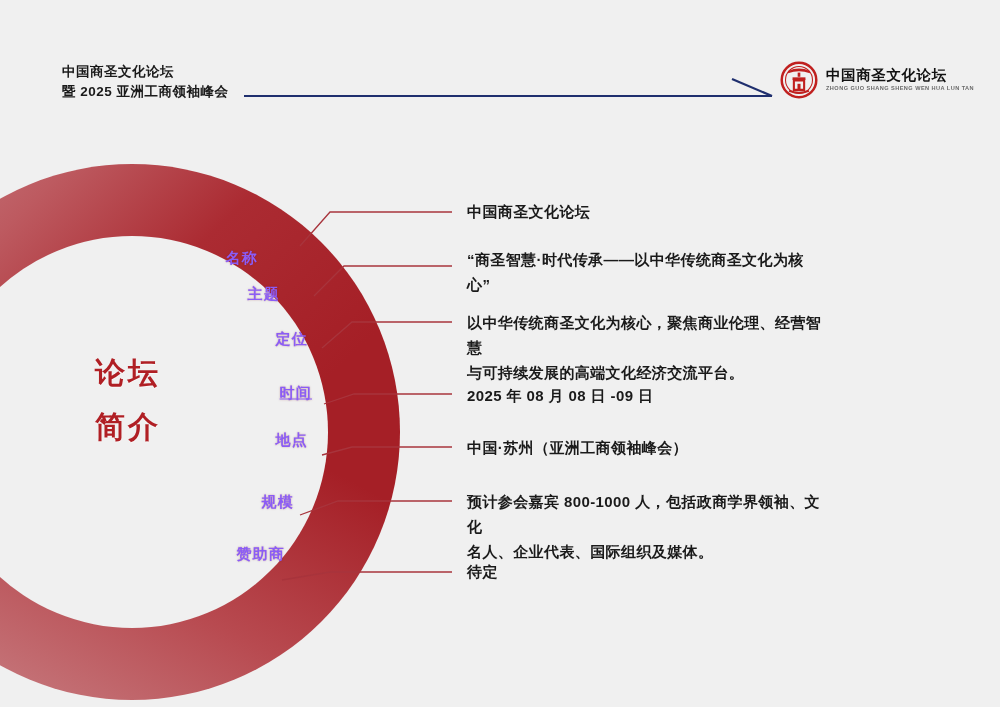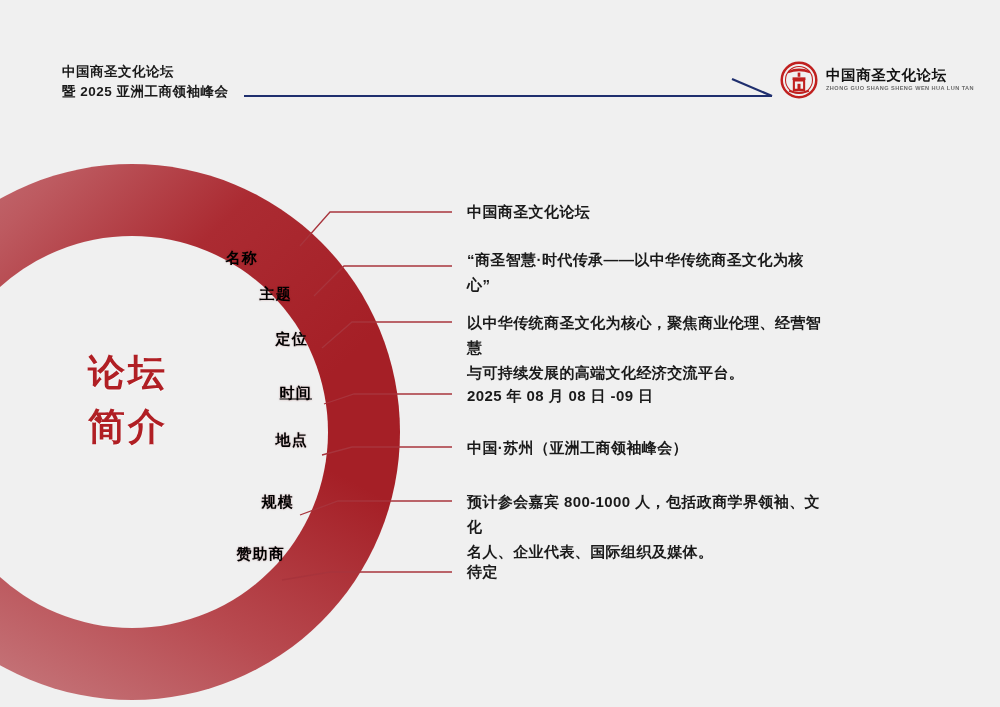--- a/index.html
+++ b/index.html
@@ -23,30 +23,30 @@
   .logo-row { display: flex; align-items: center; height: 44px; margin-bottom: 4px; }
   .logo-mark { width: 38px; height: 38px; flex: 0 0 38px; margin-right: 8px; }
   .logo-txt { display: flex; flex-direction: column; justify-content: center; }
   .logo-cn { font-size: 14.5px; font-weight: 700; color: #121212; letter-spacing: .6px; line-height: 17px; white-space: nowrap; }
   .logo-py { font-size: 5.6px; font-weight: 700; color: #6a6a6a; letter-spacing: .45px; line-height: 9px; white-space: nowrap; }
 
   
   .donut { position: absolute; left: -168px; top: 132px; width: 600px; height: 600px; }
 
   .ring-label {
-    position: absolute; color: #000000; font-size: 15px; font-weight: 700;
+    position: absolute; color: #8b5cf6; font-size: 15px; font-weight: 700;
     letter-spacing: 1.2px; white-space: nowrap; text-align: right;
     transform: translate(-100%, -50%);
     text-shadow: 0 0 2px rgba(120,18,22,.35);
   }
   .center-text {
     position: absolute; left: 128px; top: 400px;
     transform: translate(-50%, -50%);
     text-align: center; color: #b01f24;
-    font-size: 37px; font-weight: 700; line-height: 54px;
+    font-size: 30px; font-weight: 700; line-height: 54px;
     letter-spacing: 3px; white-space: pre;
     text-shadow: 0 1px 1px rgba(255,255,255,.6);
   }
 
   
   .leaders { position: absolute; left: 0; top: 0; width: 1000px; height: 707px; pointer-events: none; }
 
   
   .item { position: absolute; left: 467px; }
   .item-note { color: #d23b3b; font-size: 12.5px; font-weight: 500; line-height: 18px; margin-bottom: 2px; letter-spacing: .3px; }
@@ -103,21 +103,21 @@
       </mask>
     </defs>
     <g mask="url(#ringMask)">
       <rect x="0" y="0" width="600" height="320" fill="url(#ringGrad)"></rect>
       <rect x="0" y="300" width="600" height="300" fill="url(#ringGrad2)"></rect>
     </g>
   </svg>
 
   <div id="ring-labels">
       <div class="ring-label" style="left: 258px; top: 258px;">名称</div>
-      <div class="ring-label" style="left: 292px; top: 294px;">主题</div>
+      <div class="ring-label" style="left: 280px; top: 294px;">主题</div>
       <div class="ring-label" style="left: 308px; top: 339px;">定位</div>
       <div class="ring-label" style="left: 312px; top: 393px; text-decoration: underline;">时间</div>
       <div class="ring-label" style="left: 308px; top: 440px;">地点</div>
       <div class="ring-label" style="left: 294px; top: 502px;">规模</div>
       <div class="ring-label" style="left: 285px; top: 554px;">赞助商</div>
     </div>
 
   <div class="center-text"><span>论坛</span><br><span>简介</span></div>
 
   <svg class="leaders" id="leader-svg" viewBox="0 0 1000 707">

